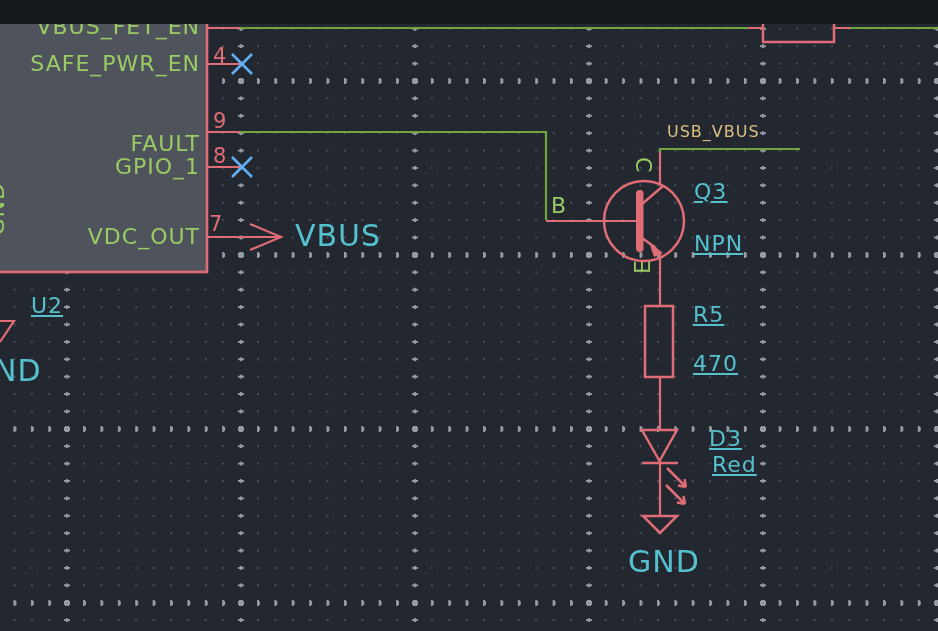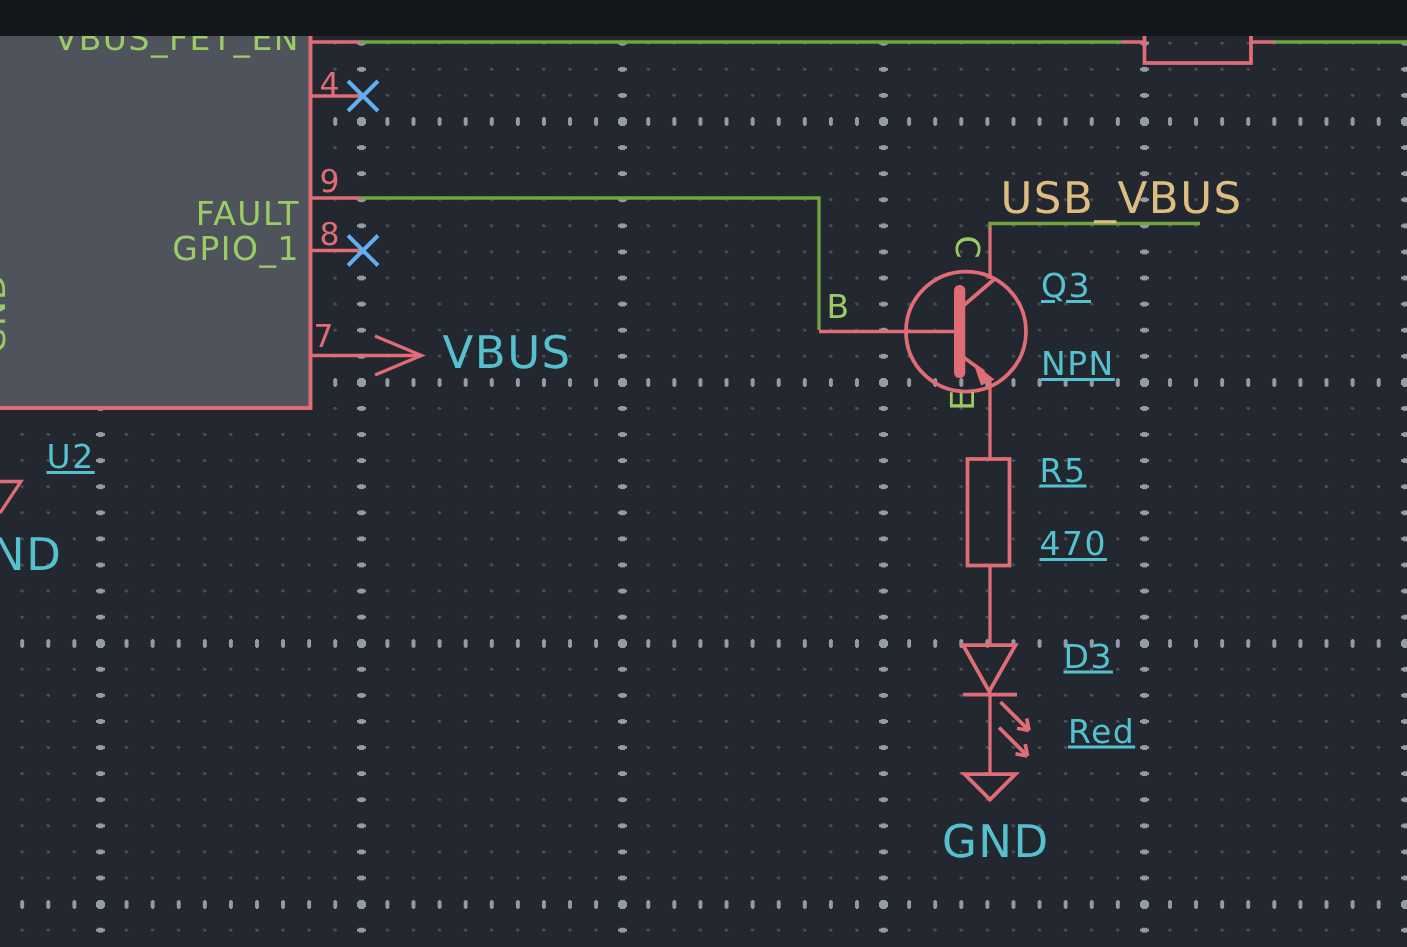--- a/index.html
+++ b/index.html
@@ -20,21 +20,21 @@
     background-size:174px 174px, 174px 17.4px, 17.4px 174px, 17.4px 17.4px;
     font-family:"DejaVu Sans", sans-serif;
     margin-top:24px;
   }
   #gfx{position:absolute; inset:0;}
   .lbl{position:absolute; white-space:pre; letter-spacing:1px; font-size:22px; line-height:26px;}
   .pin-name{color:var(--pin-name); text-align:right; right:738px; width:190px; height:26px;}
   .pin-num{color:var(--pin-number); font-size:21px;}
   .ref{color:var(--reference-text);text-decoration:underline;}
   .net{color:var(--net-label); font-size:30px;}
-  .glabel{color:var(--global-label-text); font-size:29px;}
+  .glabel{color:var(--global-label-text); font-size:16px;}
   .green{color:var(--pin-name);}
   .vtext{writing-mode:vertical-rl; height:auto; width:26px; text-align:center;}
   .flip{transform:rotate(180deg);}
   
   .s-wire{stroke:var(--wire); stroke-width:2.2; fill:none;}
   .s-sym{stroke:var(--symbol-outline); stroke-width:2.5; fill:none;}
   .s-pin{stroke:var(--symbol-outline); stroke-width:2.2; fill:none;}
   .s-nc{stroke:var(--no-connect); stroke-width:2.6; fill:none;}
   .f-sym{fill:var(--symbol-outline); stroke:none;}
   .ic-body{fill:var(--symbol-fill); stroke:var(--symbol-outline); stroke-width:2.6;}
@@ -90,22 +90,24 @@
       <path d="M667 444 L686 463 M686 463 L678 461.5 M686 463 L684.5 455" stroke-width="2" class="s-sym"></path>
       <path d="M666 461 L685 480 M685 480 L677 478.5 M685 480 L683.5 472" stroke-width="2" class="s-sym"></path>
     </g>
 
     <polygon points="643,492 677,492 660,509" class="s-sym"></polygon>
 
     <path d="M0 297 L14 297 L0 318" class="s-pin"></path>
   </svg>
 
   <span class="lbl pin-name" style="top:-10px">VBUS_FET_EN</span>
+  <span class="lbl pin-name" style="top:27px">SAFE_PWR_EN</span>
   <span class="lbl pin-name" style="top:107px">FAULT</span>
   <span class="lbl pin-name" style="top:130px">GPIO_1</span>
+  <span class="lbl pin-name" style="top:200px">VDC_OUT</span>
   <span class="lbl green vtext flip" style="left:-16px; top:158px">GND</span>
 
   <span class="lbl pin-num" style="left:213px; top:19px">4</span>
   <span class="lbl pin-num" style="left:213px; top:84px">9</span>
   <span class="lbl pin-num" style="left:213px; top:119px">8</span>
   <span class="lbl pin-num" style="left:209px; top:187px">7</span>
 
   <span class="lbl ref" style="left:31px; top:269px">U2</span>
 
   <span class="lbl net" style="left:295px; top:199px">VBUS</span>
@@ -116,15 +118,15 @@
   <span class="lbl green vtext" style="left:630px; top:133px">C</span>
   <span class="lbl green" style="left:551px; top:169px">B</span>
   <span class="lbl green vtext flip" style="left:630px; top:235px">E</span>
   <span class="lbl ref" style="left:694px; top:155px">Q3</span>
   <span class="lbl ref" style="left:694px; top:207px">NPN</span>
 
   <span class="lbl ref" style="left:693px; top:278px">R5</span>
   <span class="lbl ref" style="left:693px; top:327px">470</span>
 
   <span class="lbl ref" style="left:709px; top:402px">D3</span>
-  <span class="lbl ref" style="left:712px; top:452px">Red</span>
+  <span class="lbl ref" style="left:712px; top:428px">Red</span>
 
 </div>
 
 </body></html>

